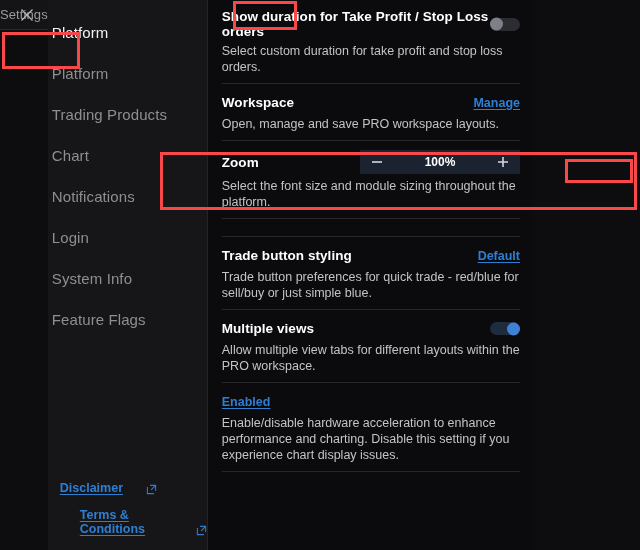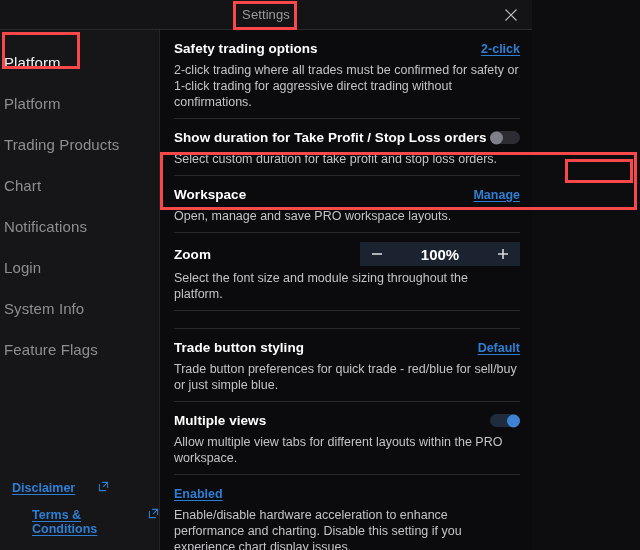--- a/index.html
+++ b/index.html
@@ -7,21 +7,21 @@
     width: 640px; height: 550px;
     background: #0d0d0f;
     font-family: "Liberation Sans", sans-serif;
     overflow: hidden;
   }
   #app {
     position: relative;
     width: 532px; height: 550px;
     background: #0d0d0f;
     display: flex;
-    flex-direction: column;
+    flex-direction: row;
   }
 
   
   .titlebar {
     position: relative;
     height: 30px;
     flex: 0 0 30px;
     background: #141416;
     border-bottom: 1px solid #2a2a2e;
     display: flex;
@@ -67,21 +67,21 @@
     color: #8e8e93;
     letter-spacing: .1px;
   }
   .nav-item.active { color: #f2f2f4; }
   .sidebar-footer {
     margin-top: auto;
     padding: 0 0 14px 12px;
   }
   .foot-link {
     display: flex;
-    align-items: flex-start;
+    align-items: flex-end;
     gap: 23px;
     font-size: 12.5px;
     color: #2e7fd4;
     text-decoration: underline;
     text-underline-offset: 2px;
     margin-bottom: 13px;
     font-weight: bold;
   }
   .foot-link:last-child { margin-bottom: 0; margin-left: 20px; }
   .foot-link .ext { display: inline-flex; }
@@ -156,21 +156,21 @@
     flex: 0 0 auto;
   }
   .stepper .sbtn {
     width: 34px; height: 100%;
     display: flex; align-items: center; justify-content: center;
     color: #d6d6da;
   }
   .stepper .sval {
     flex: 1;
     text-align: center;
-    font-size: 15px;
+    font-size: 12px;
     font-weight: bold;
     color: #ffffff;
   }
   .stepper svg { display: block; }
 
   
   .anno {
     position: absolute;
     border: 3px solid #f9484a;
     pointer-events: none;
@@ -242,27 +242,20 @@
               <path d="M10.5 1.5 L5.6 6.4" stroke="#2e7fd4" stroke-width="1.1" fill="none"></path>
               <path d="M8.6 10.5 H1.5 V3.4" stroke="#2e7fd4" stroke-width="1.1" fill="none"></path>
             </svg>
           </span>
         </a>
       </div>
     </div>
 
     <div class="main">
 
-      <div class="row">
-        <div class="row-head">
-          <div class="row-title">Safety trading options</div>
-          <a class="row-action-link">2-click</a>
-        </div>
-        <div class="row-desc">2-click trading where all trades must be confirmed for safety or 1-click trading for aggressive direct trading without confirmations.</div>
-      </div>
 
       <div class="row">
         <div class="row-head">
           <div class="row-title">Show duration for Take Profit / Stop Loss orders</div>
           <div class="toggle off">
             <span class="knob"></span>
           </div>
         </div>
         <div class="row-desc">Select custom duration for take profit and stop loss orders.</div>
       </div>

